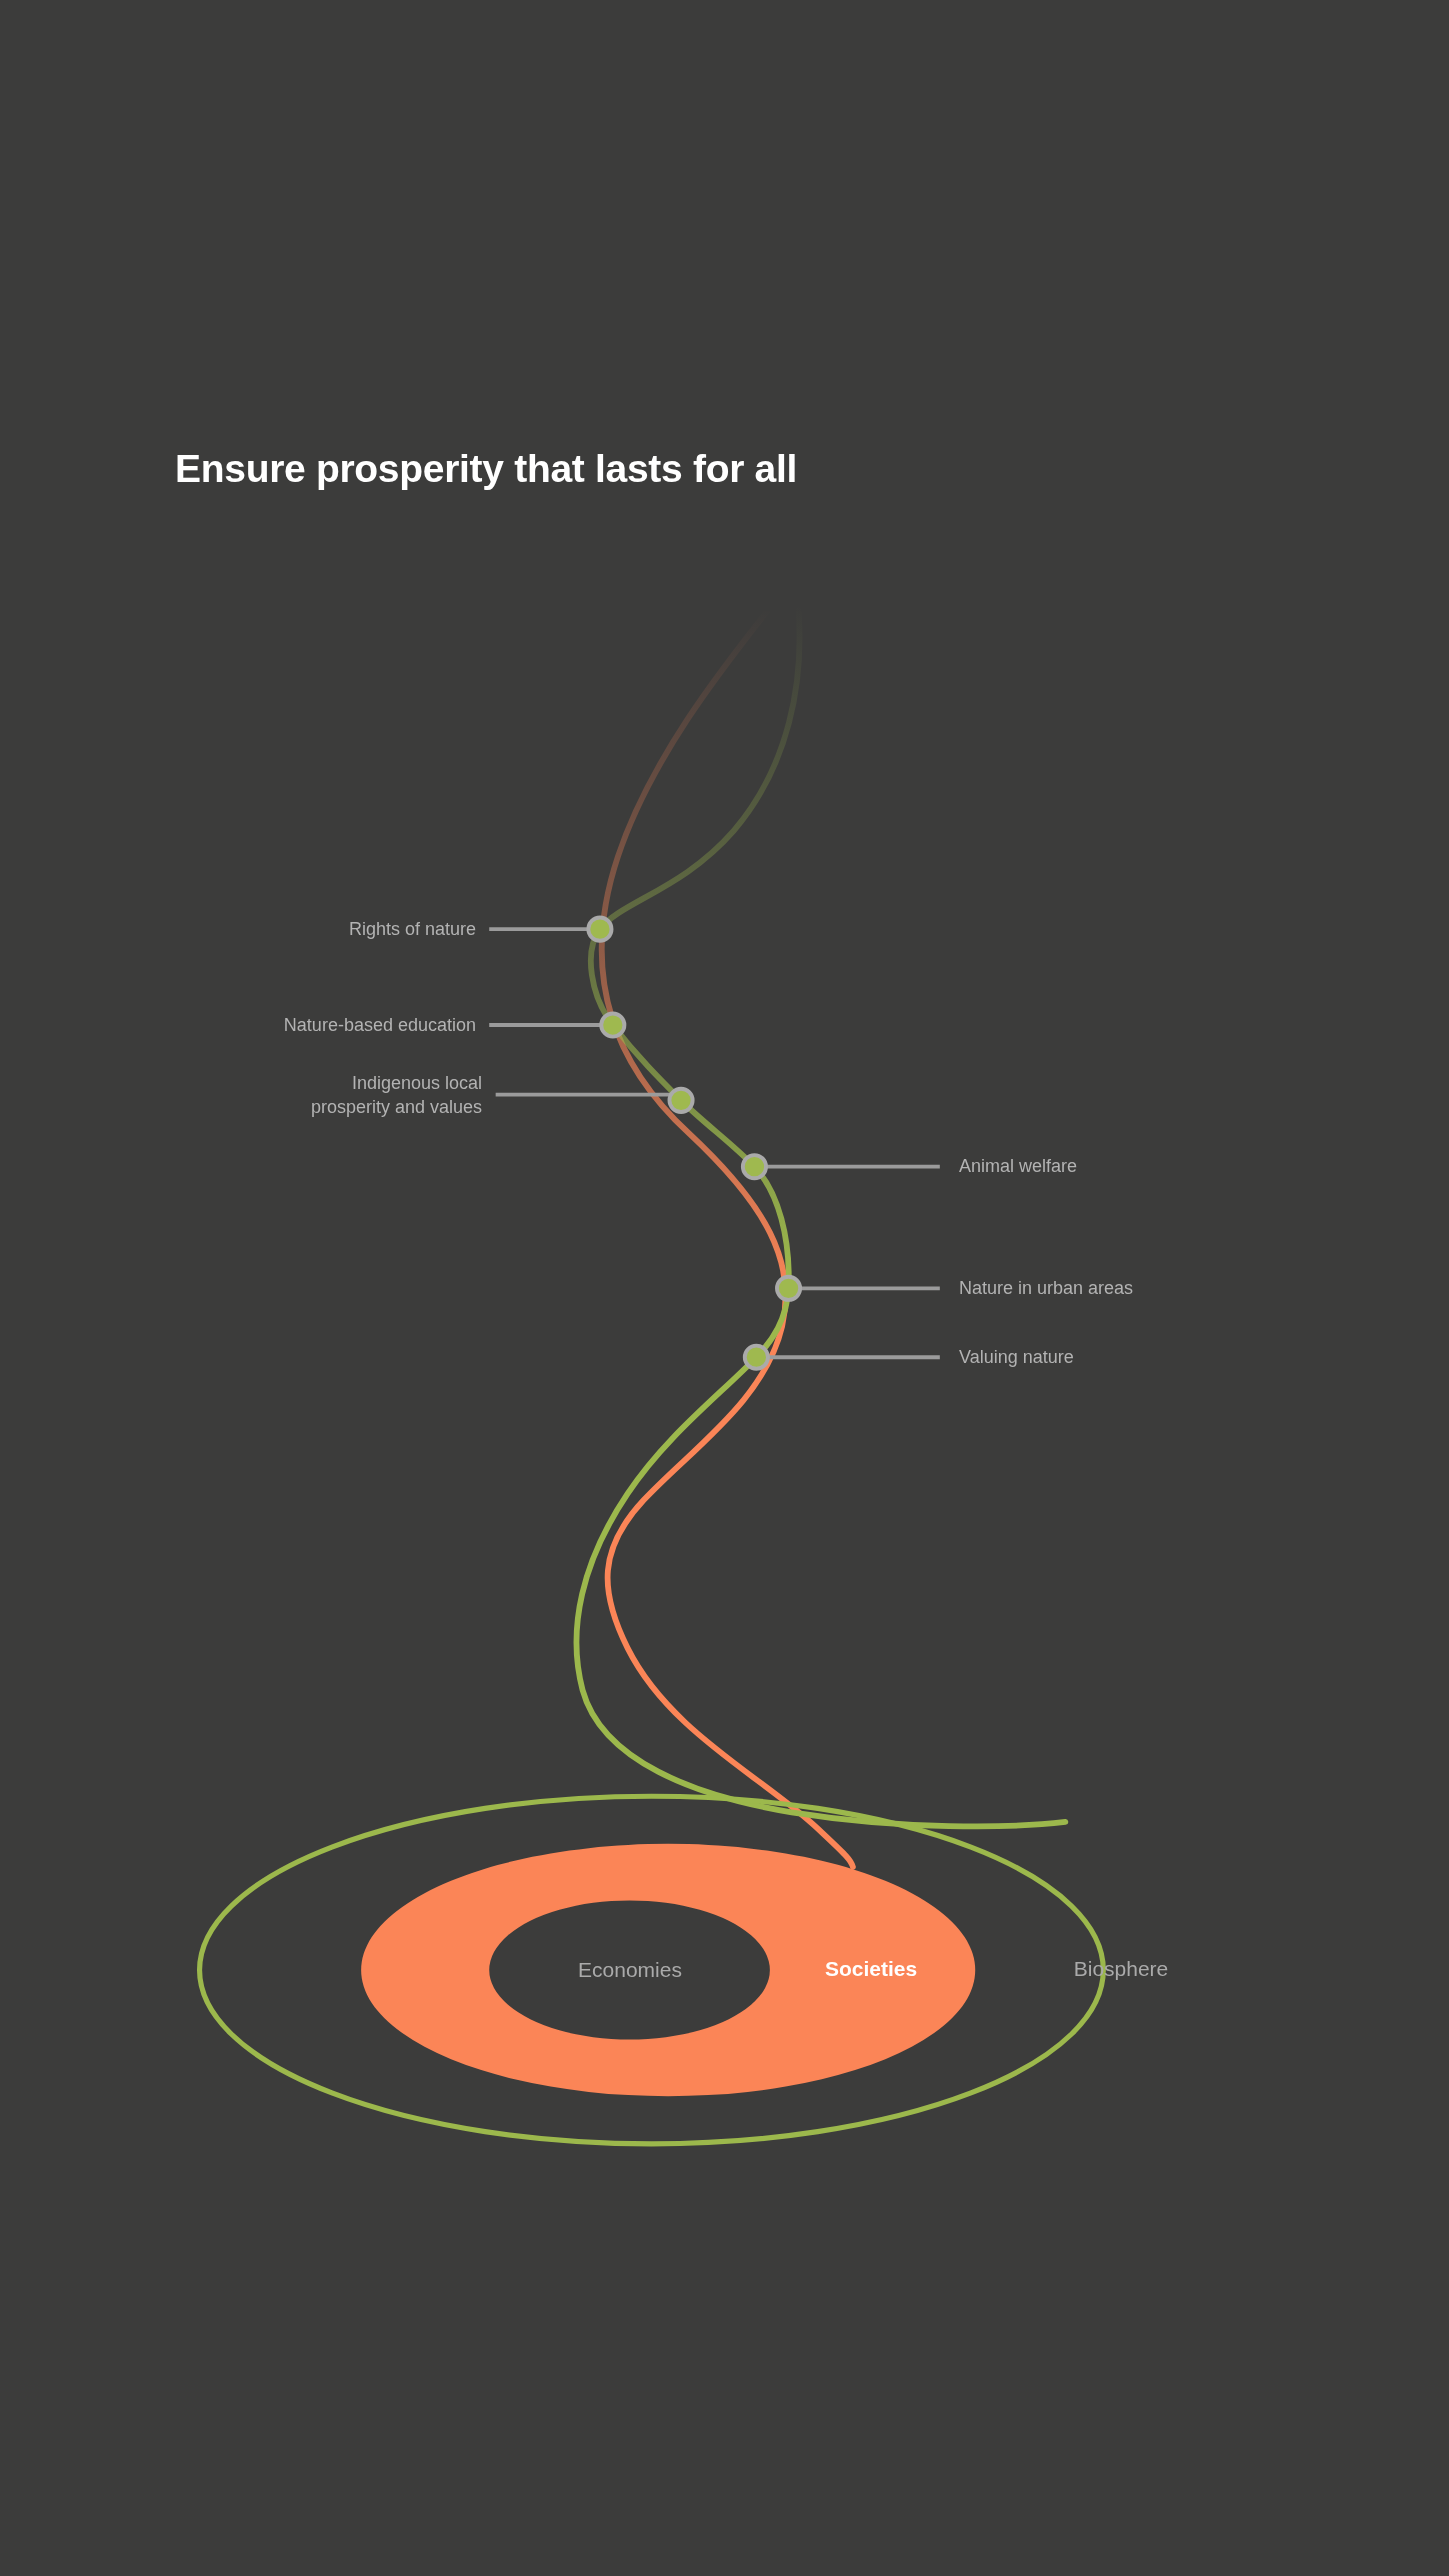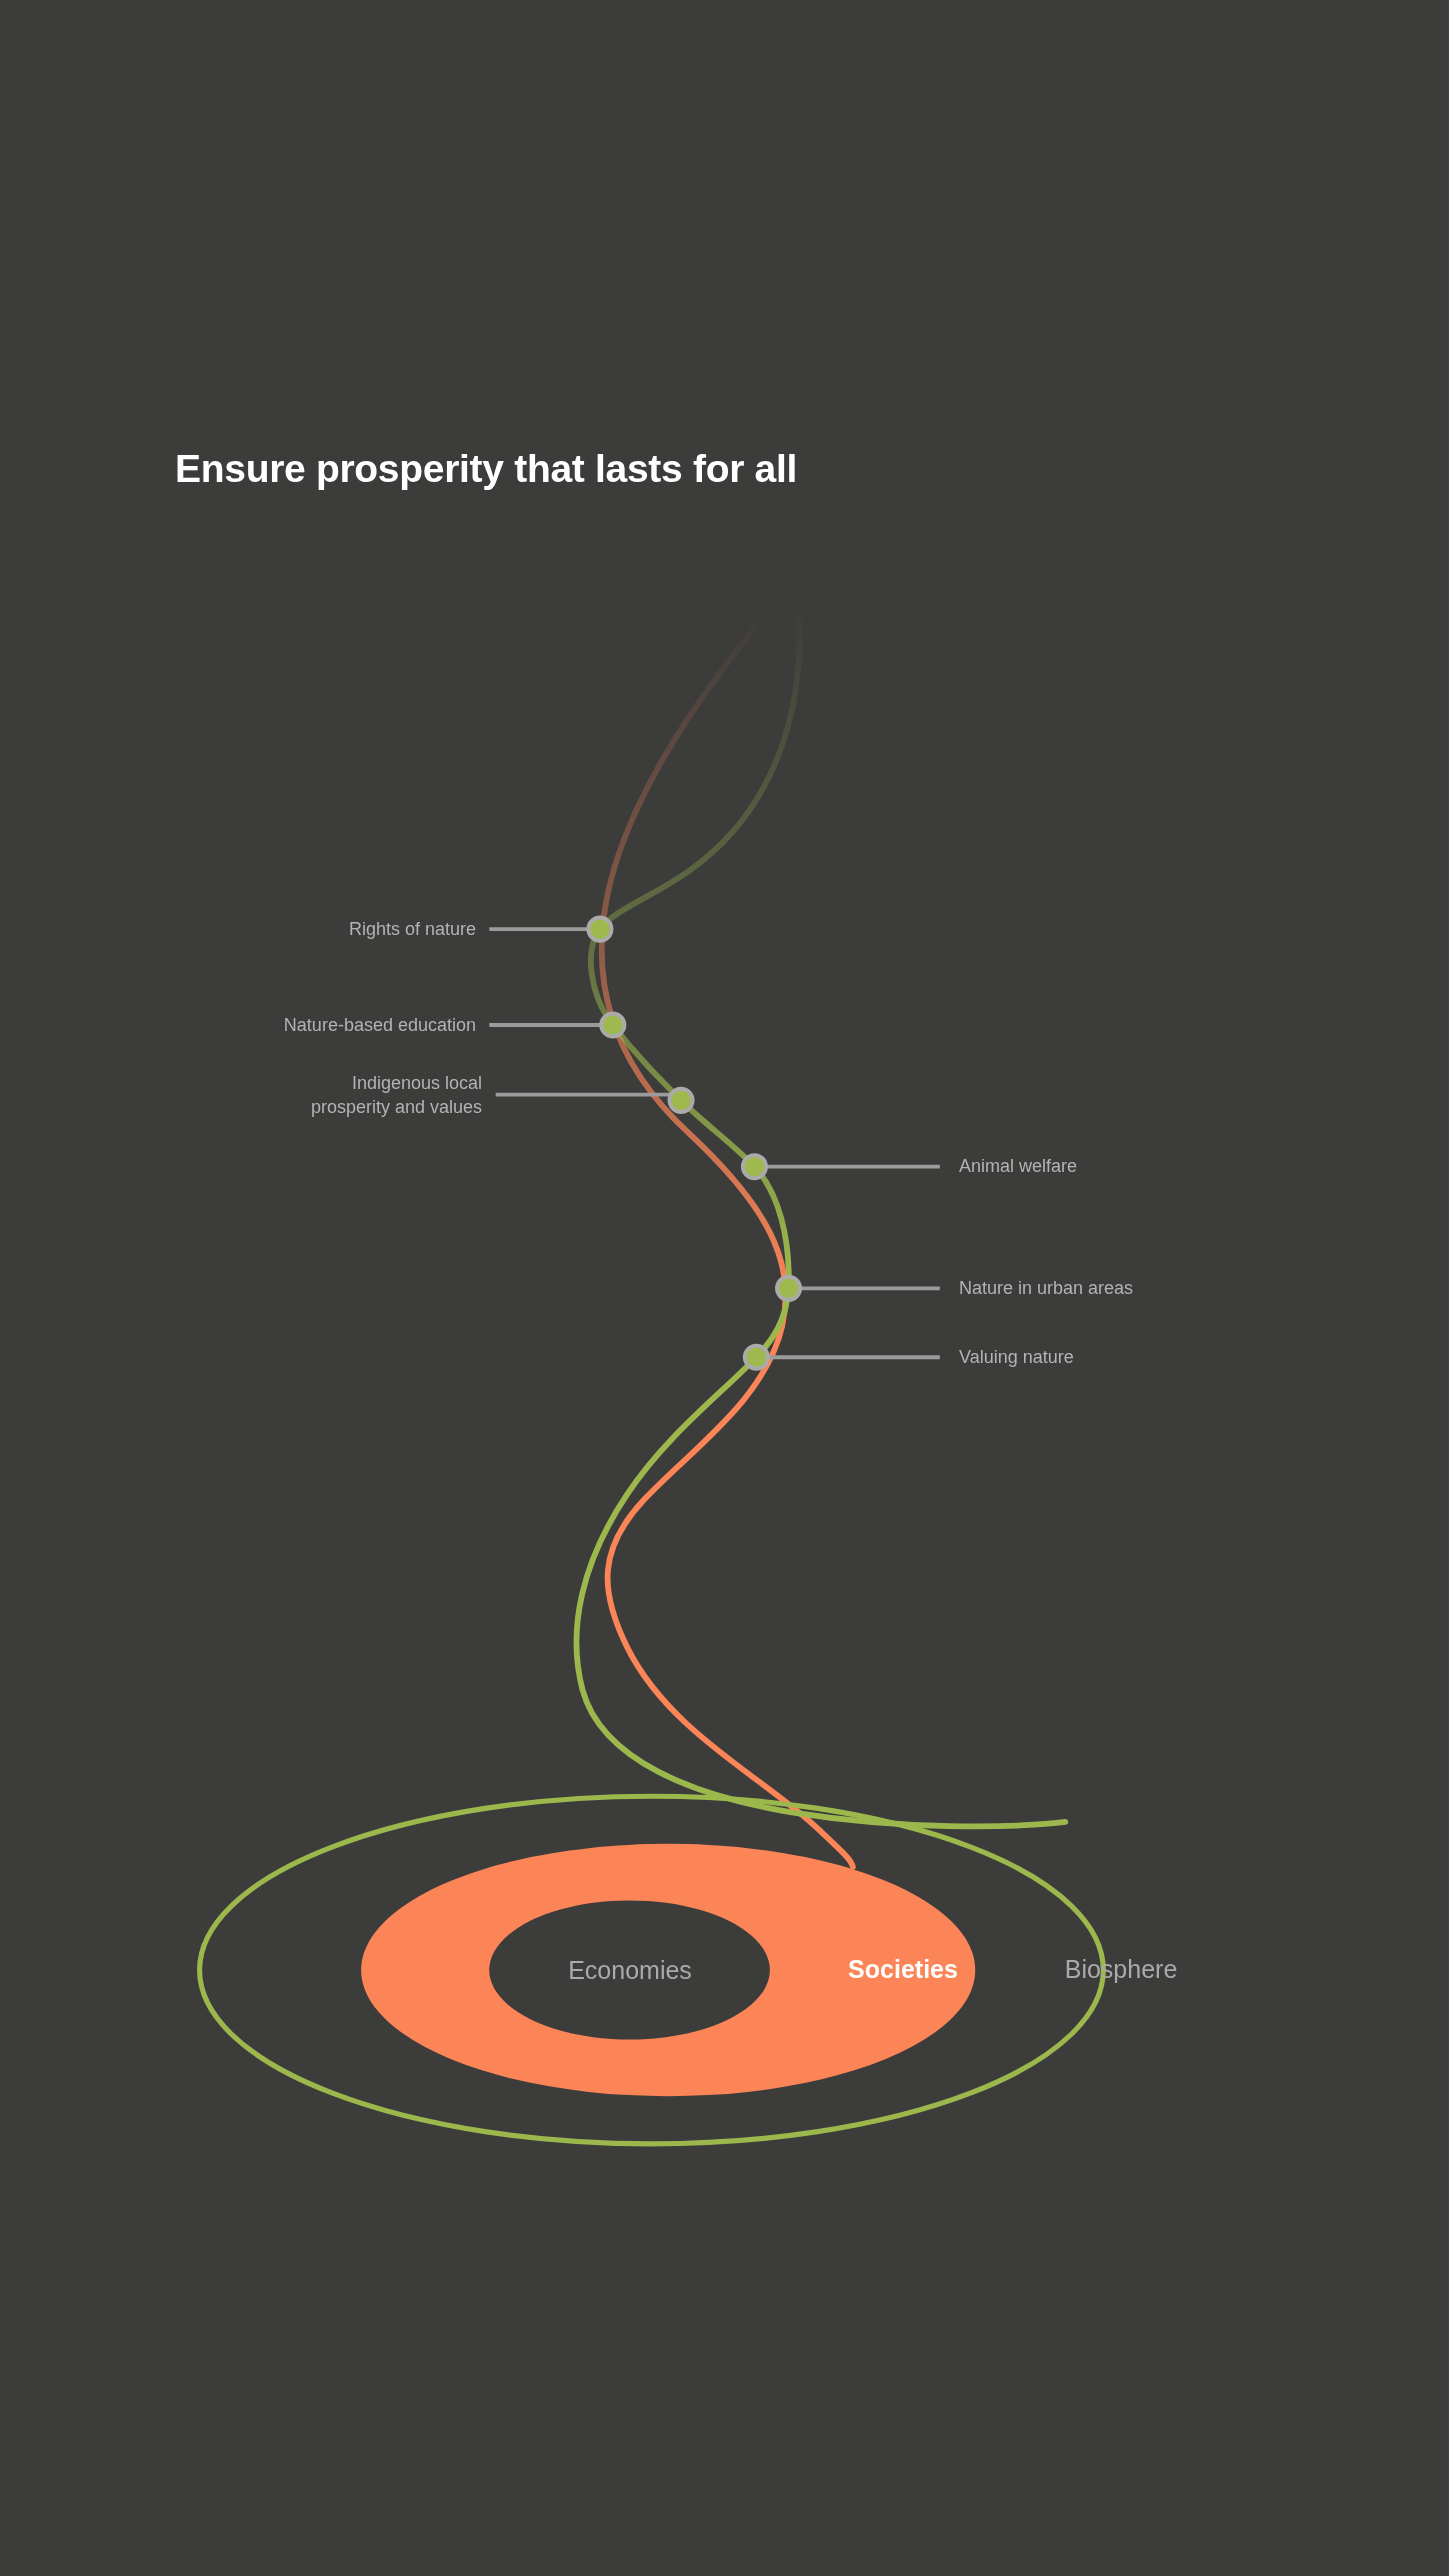--- a/index.html
+++ b/index.html
@@ -43,21 +43,21 @@
     white-space: pre-line;
   }
   .node-label.left {
     text-align: right;
   }
   .node-label.right {
     text-align: center;
   }
   .ring-label {
     position: absolute;
-    font-size: 25px;
+    font-size: 21px;
     white-space: nowrap;
     transform: translate(-50%, -50%);
   }
   .ring-label.muted {
     color: #aaaaaa;
     font-weight: normal;
   }
   .ring-label.highlight {
     color: #ffffff;
     font-weight: bold;
@@ -159,18 +159,18 @@
 prosperity and values</div>
 
   <div class="node-label right" style="left:959px; top:1154px;">Animal welfare</div>
 
   <div class="node-label right" style="left:959px; top:1276px;">Nature in urban areas</div>
 
   <div class="node-label right" style="left:959px; top:1345px;">Valuing nature</div>
 
   <div class="ring-label muted" style="left:630px; top:1970px;">Economies</div>
 
-  <div class="ring-label highlight" style="left:871px; top:1969px;margin-left:32px;">Societies</div>
+  <div class="ring-label highlight" style="left:871px; top:1969px;">Societies</div>
 
   <div class="ring-label muted" style="left:1121px; top:1969px;">Biosphere</div>
 
 </div>
 
 
 </body></html>

